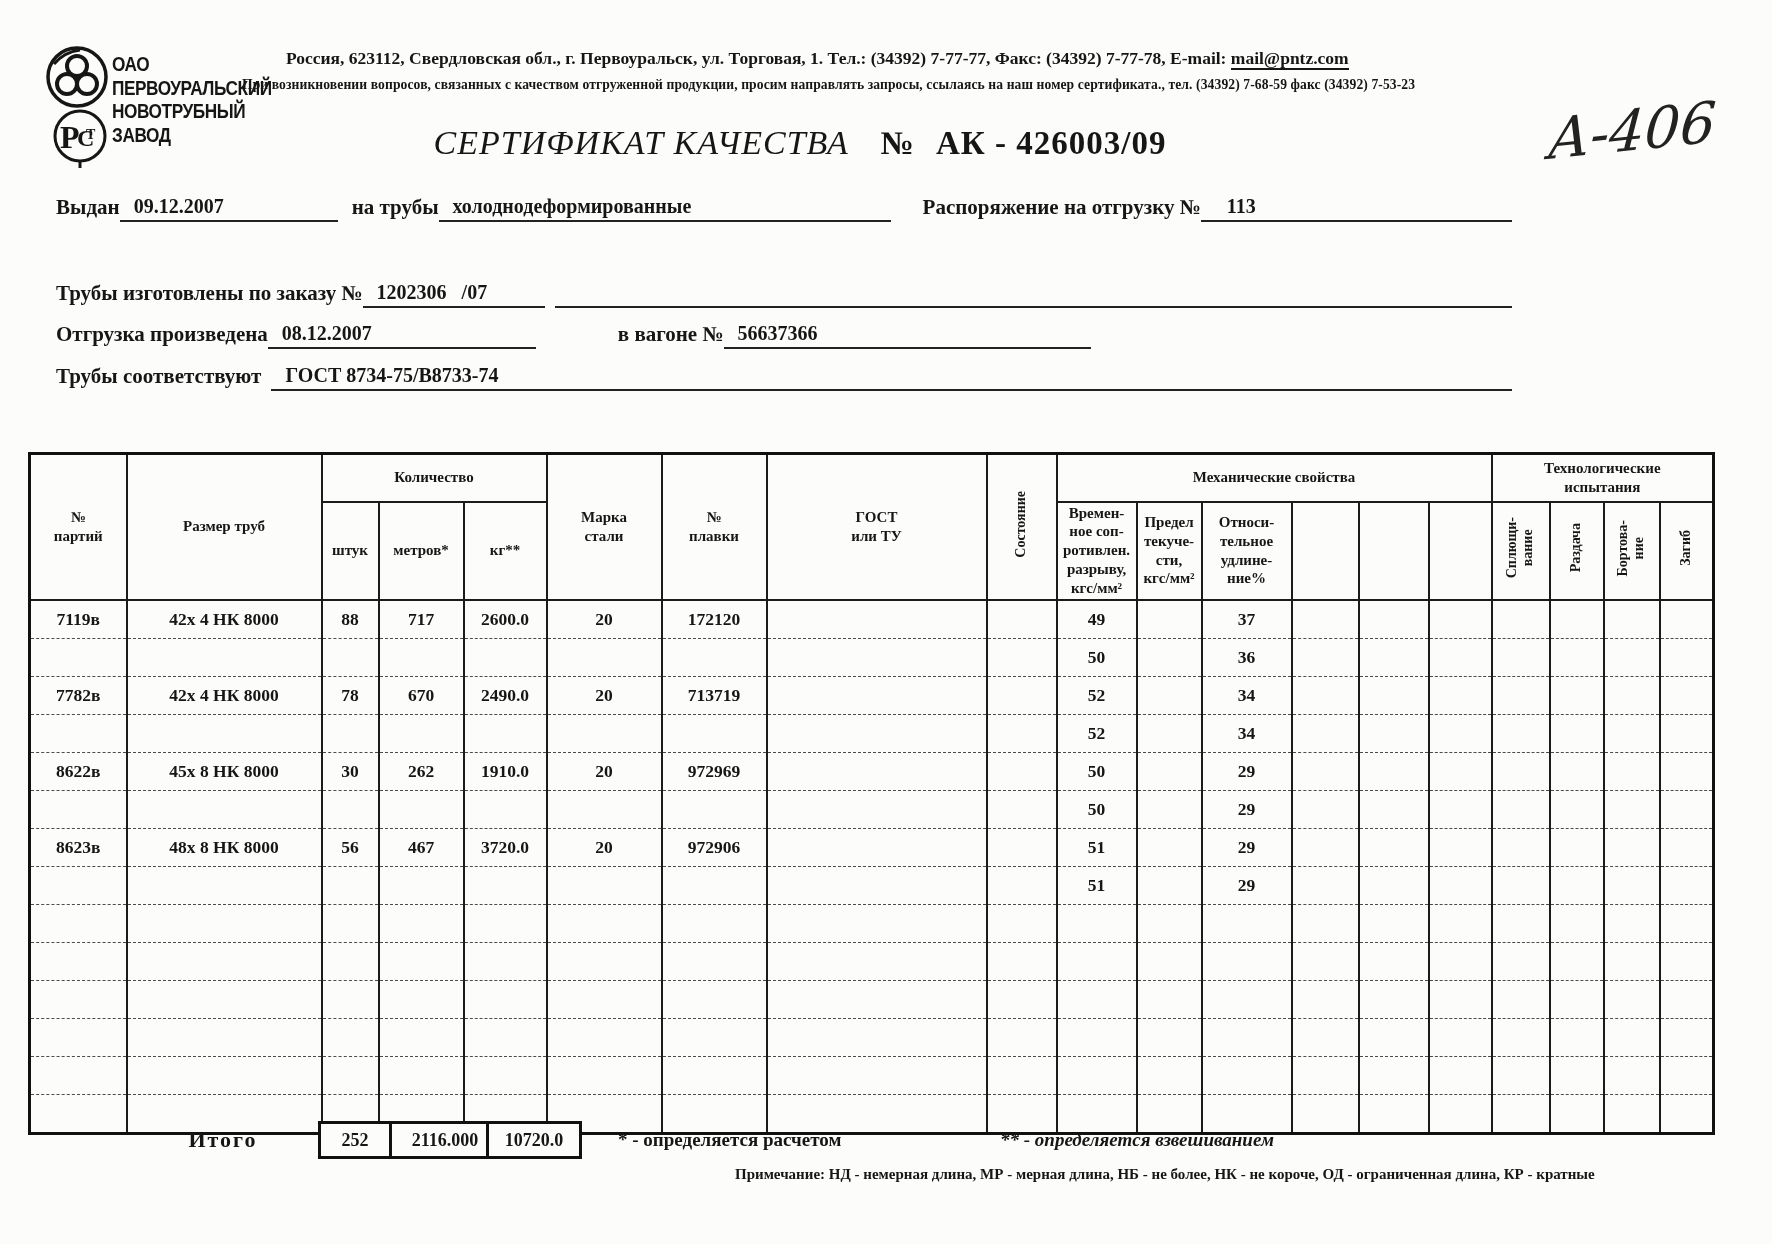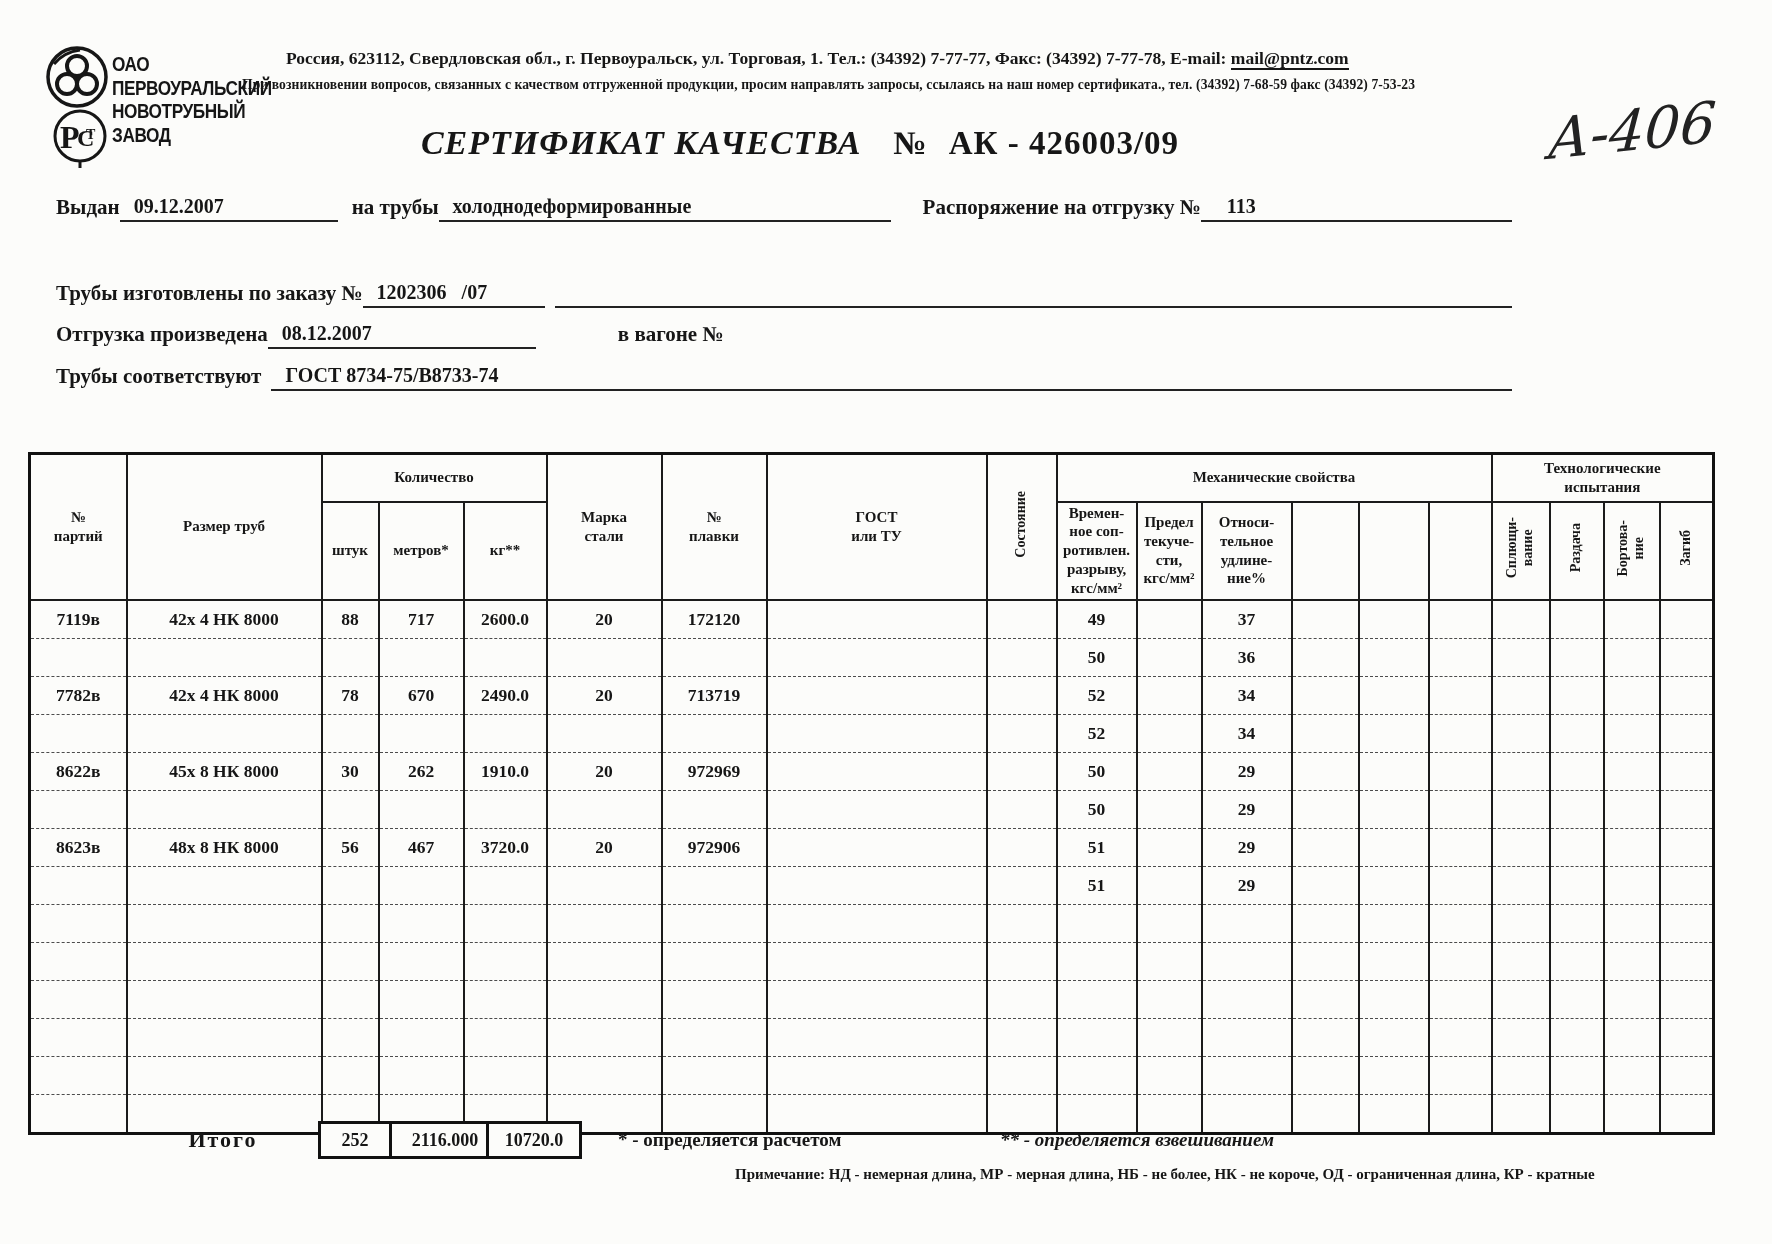--- a/index.html
+++ b/index.html
@@ -22,21 +22,21 @@
     font-weight:bold;font-size:17.5px;
   }
   .addr1 .email{border-bottom:2px solid #161616;}
   .addr2{
     position:absolute;left:242px;top:77px;width:1280px;
     font-weight:bold;font-size:13.6px;letter-spacing:0.1px;
   }
   .rst-wrap{position:absolute;left:50px;top:108px;width:60px;height:62px;}
   
   .title-row{position:absolute;left:0;top:124px;width:1600px;text-align:center;}
-  .title-label{font-style:italic;font-weight:bold;font-size:34px;letter-spacing:1px;}
+  .title-label{font-style:italic;font-weight:normal;font-size:34px;letter-spacing:1px;}
   .title-no{font-weight:bold;font-size:33px;margin-left:28px;}
   .title-number{font-weight:bold;font-size:33px;margin-left:18px;letter-spacing:1px;}
   .handwritten{
     position:absolute;right:56px;top:98px;
     font-family:"DejaVu Serif", serif;font-style:italic;font-size:56px;color:#222;
     transform:rotate(-6deg) skewX(-10deg);
   }
   
   .fline{position:absolute;left:56px;display:flex;align-items:flex-end;height:32px;}
   .fline .lab{font-weight:bold;font-size:21px;white-space:nowrap;padding-bottom:2px;}
@@ -140,20 +140,21 @@
     <span class="lab">Трубы изготовлены по заказу №</span>
     <span class="fill fgap" style="width:182px;">1202306   /07</span>
     <span class="fill grow" style="margin-left:10px;"></span>
   </div>
 
   <div class="fline" style="top:317px;width:1035px;">
     <span class="lab">Отгрузка произведена</span>
     <span class="fill fgap" style="width:268px;">08.12.2007</span>
     <span class="fgap" style="width:82px;"></span>
     <span class="lab">в вагоне №</span>
+    <span class="fill grow">56637366</span>
   </div>
 
   <div class="fline" style="top:359px;width:1456px;">
     <span class="lab">Трубы соответствуют</span>
     <span class="fill grow" style="margin-left:10px;">ГОСТ 8734-75/В8733-74</span>
   </div>
 
   <table class="cert">
     <colgroup>
       <col style="width:97px">

